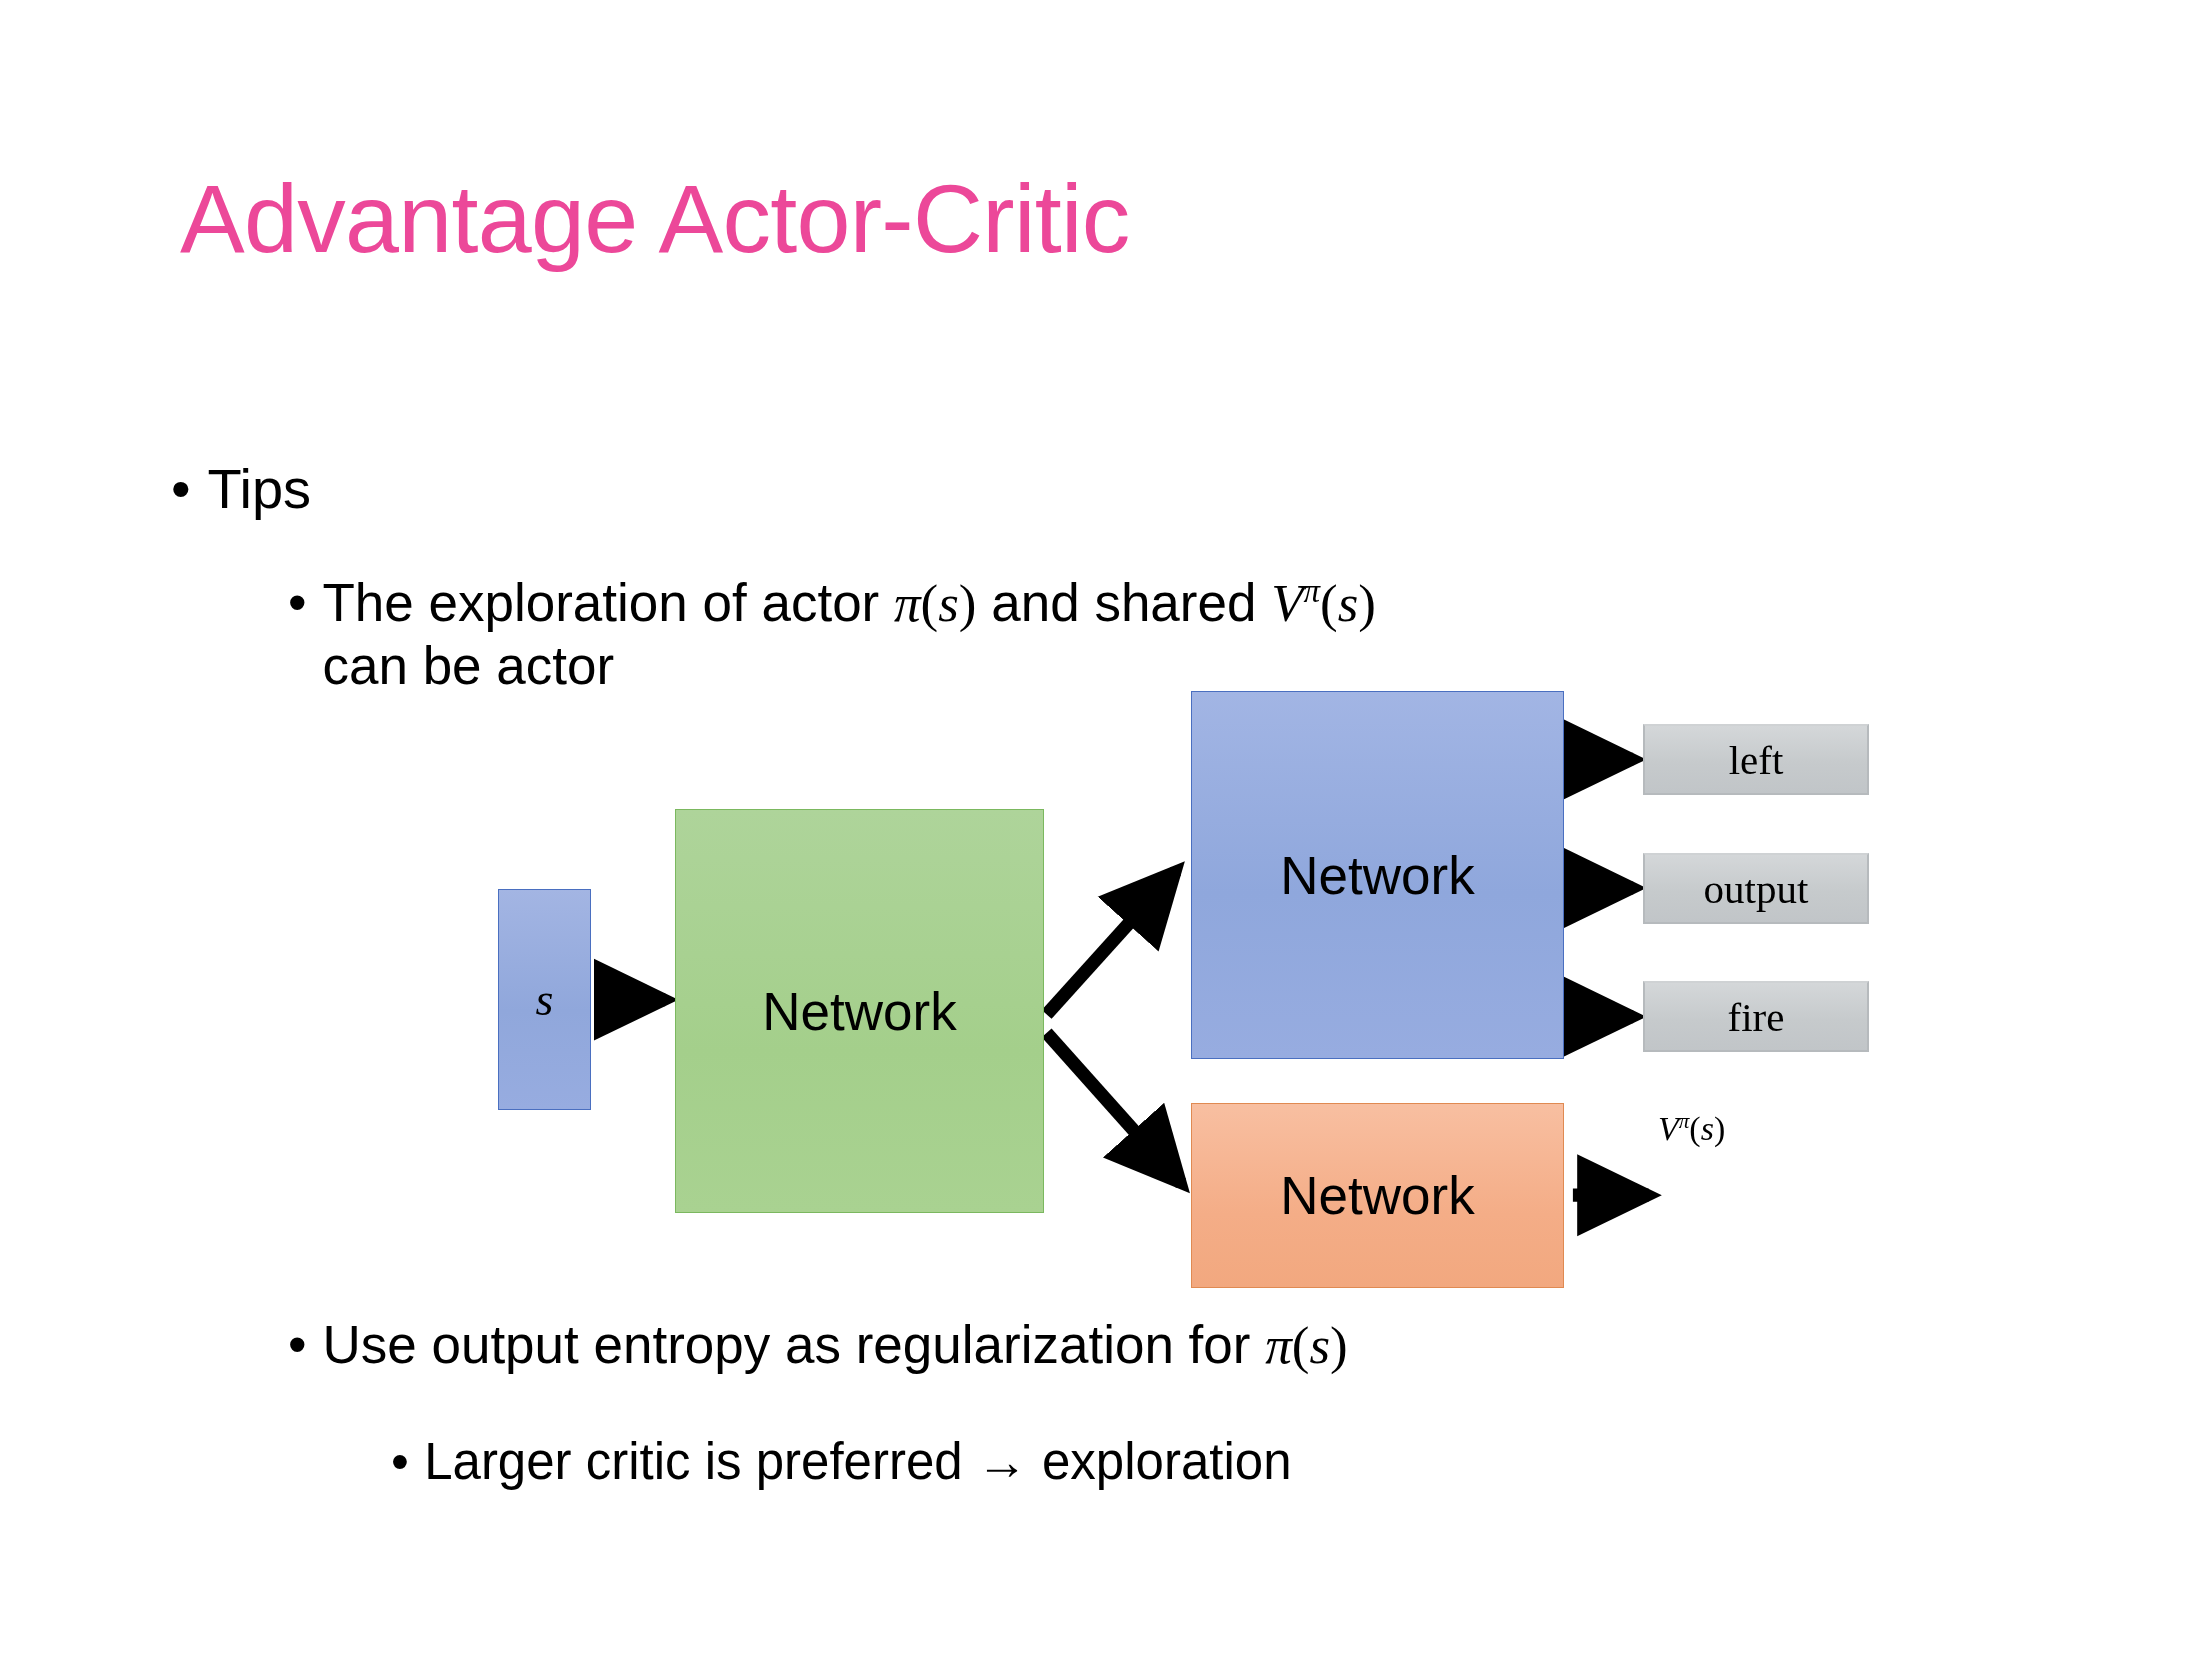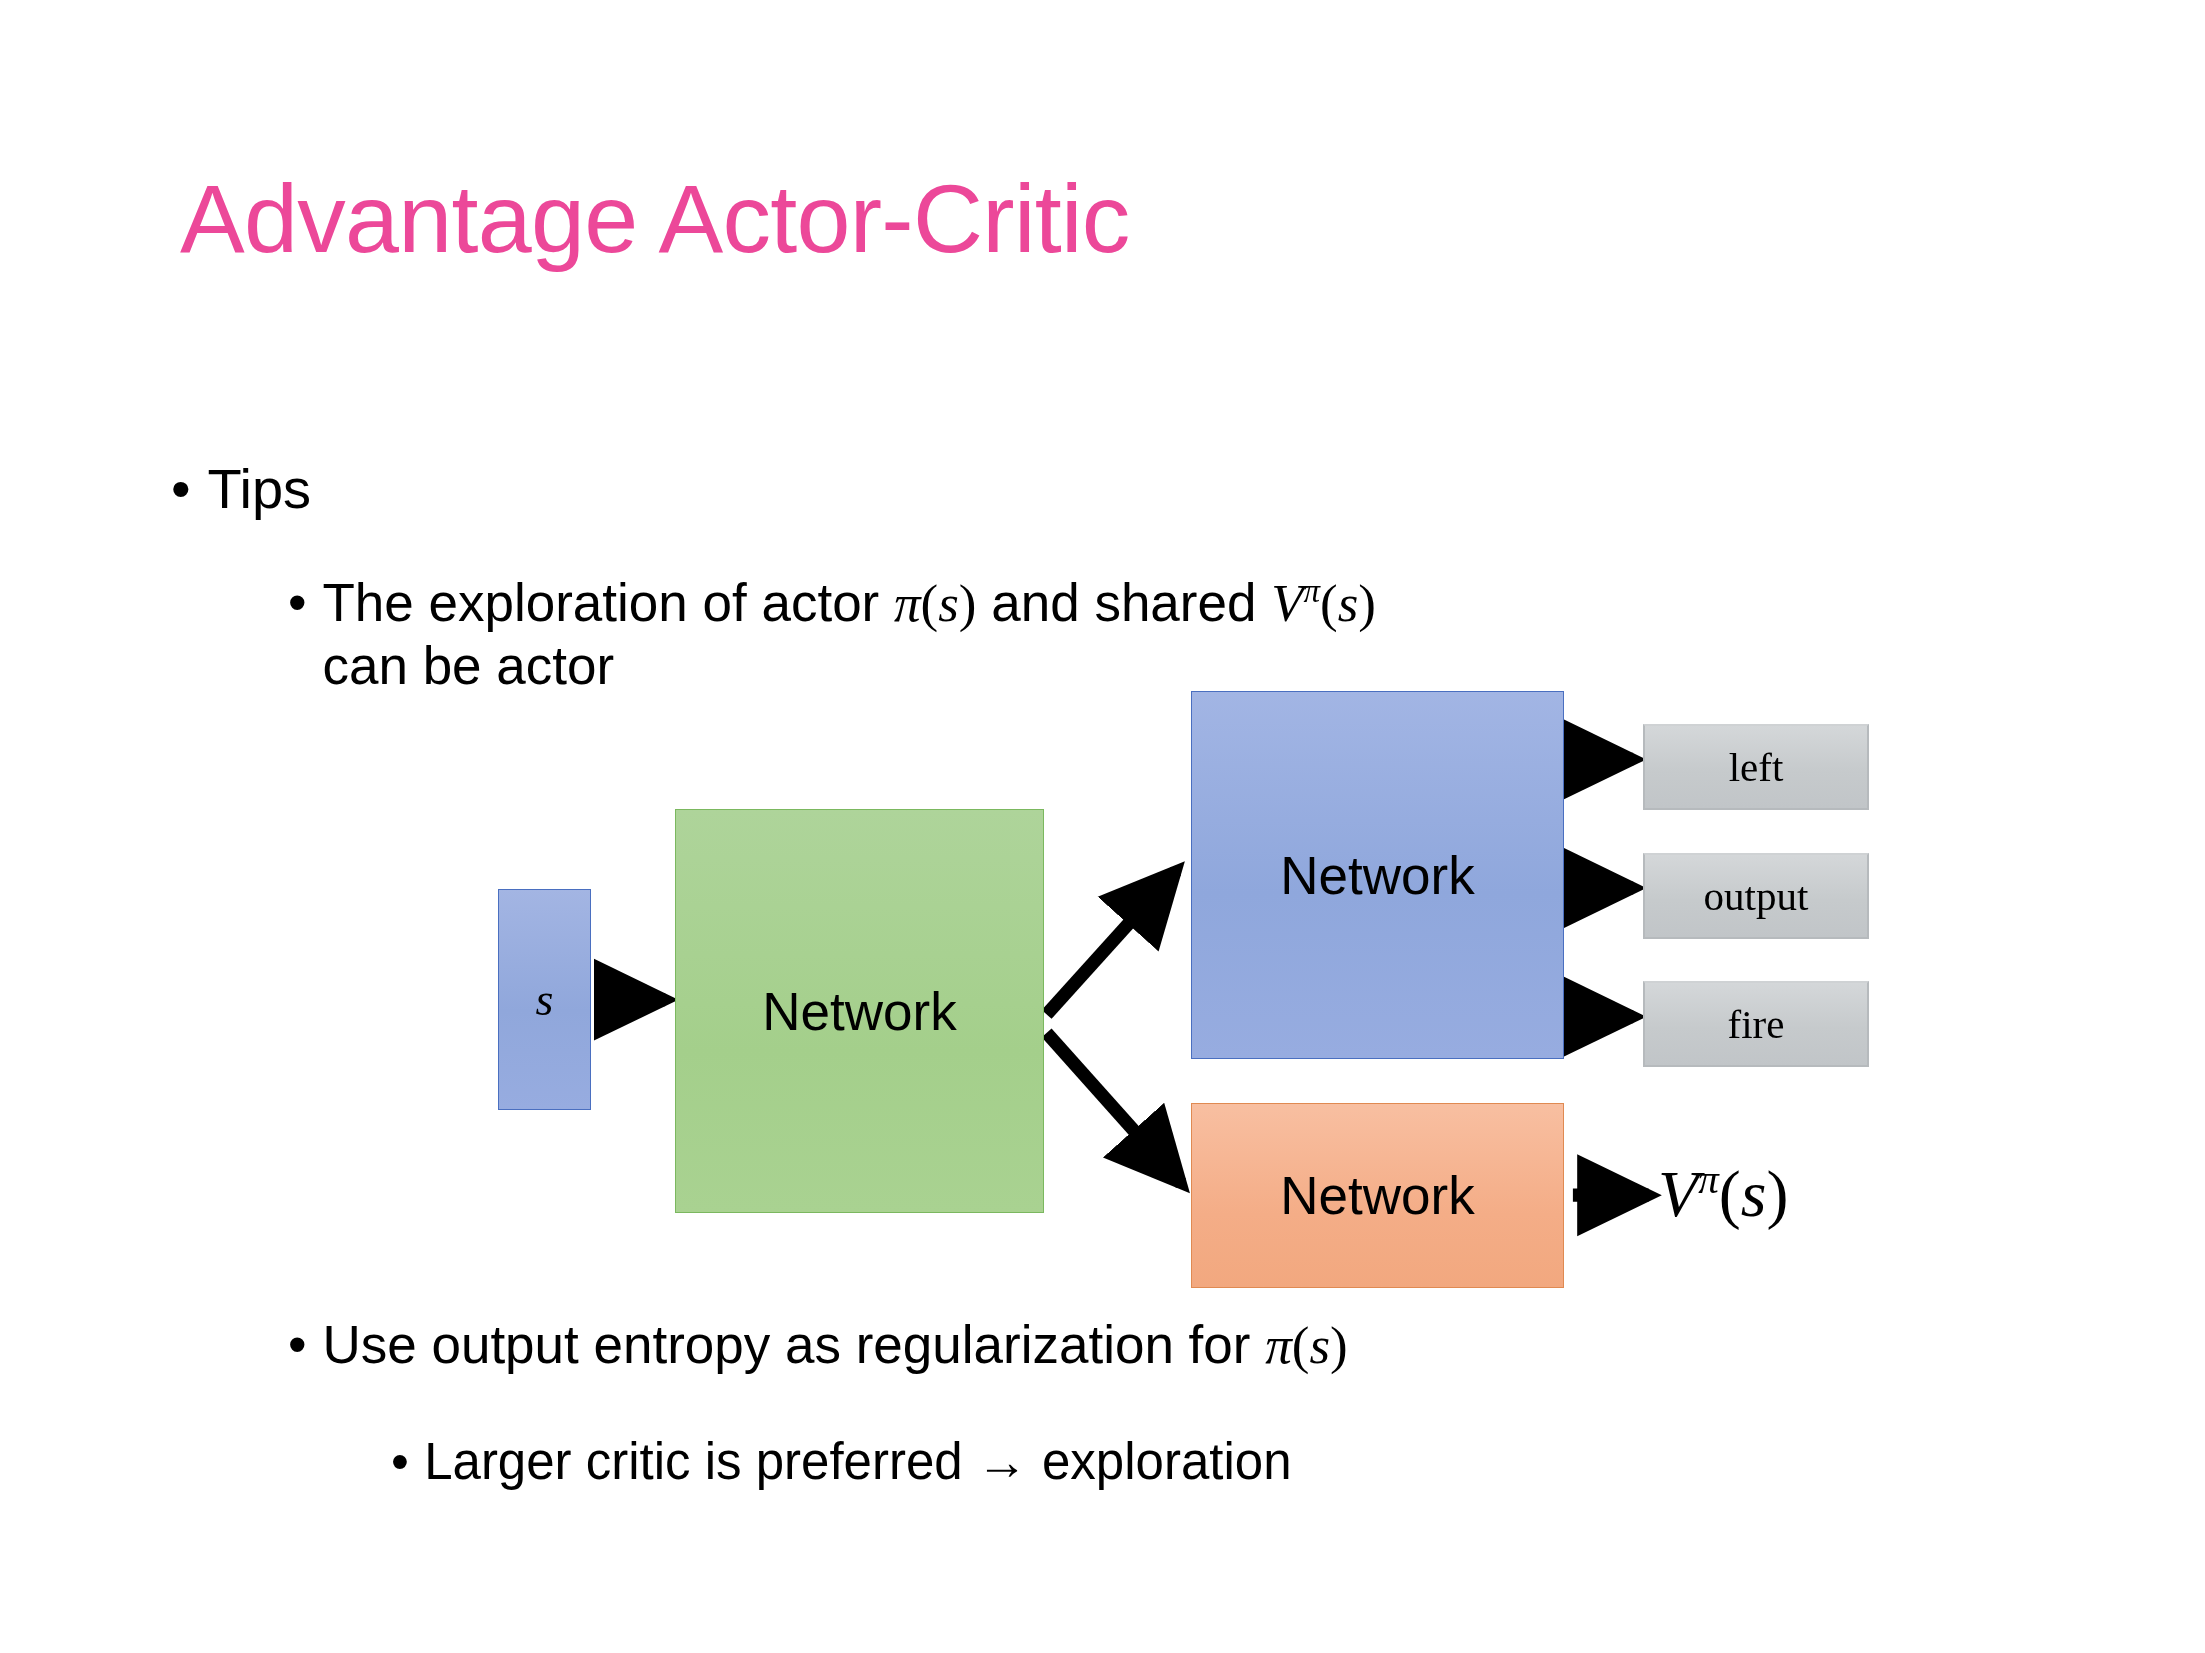--- a/index.html
+++ b/index.html
@@ -121,36 +121,36 @@
     left: 1191px; top: 1103px;
     width: 373px; height: 185px;
     background: linear-gradient(180deg, #f8bfa1 0%, #f4ad87 60%, #f2a87f 100%);
     border: 1.5px solid #e08a52;
     font-size: 53px;
   }
 
   .out-box {
     left: 1643px;
     width: 226px;
-    height: 86px;
+    height: 71px;
     background: linear-gradient(180deg, #d4d7d9 0%, #c6cacc 55%, #c1c5c8 100%);
     border: 2.2px solid #b6babd;
     border-top-color: #cfd2d4;
     font-family: "Liberation Serif", serif;
     font-size: 41px;
   }
   .out-left  { top: 724px; }
   .out-right { top: 853px; }
   .out-fire  { top: 981px; }
 
   .vpi-label {
     position: absolute;
     left: 1658px;
-    top: 1155px;
-    font-size: 66px;
+    top: 1109px;
+    font-size: 34px;
     white-space: nowrap;
     text-align: center;
   }
 </style>
 </head>
 <body>
 
 <div id="slide">
 
   <div class="title">Advantage Actor-Critic</div>

